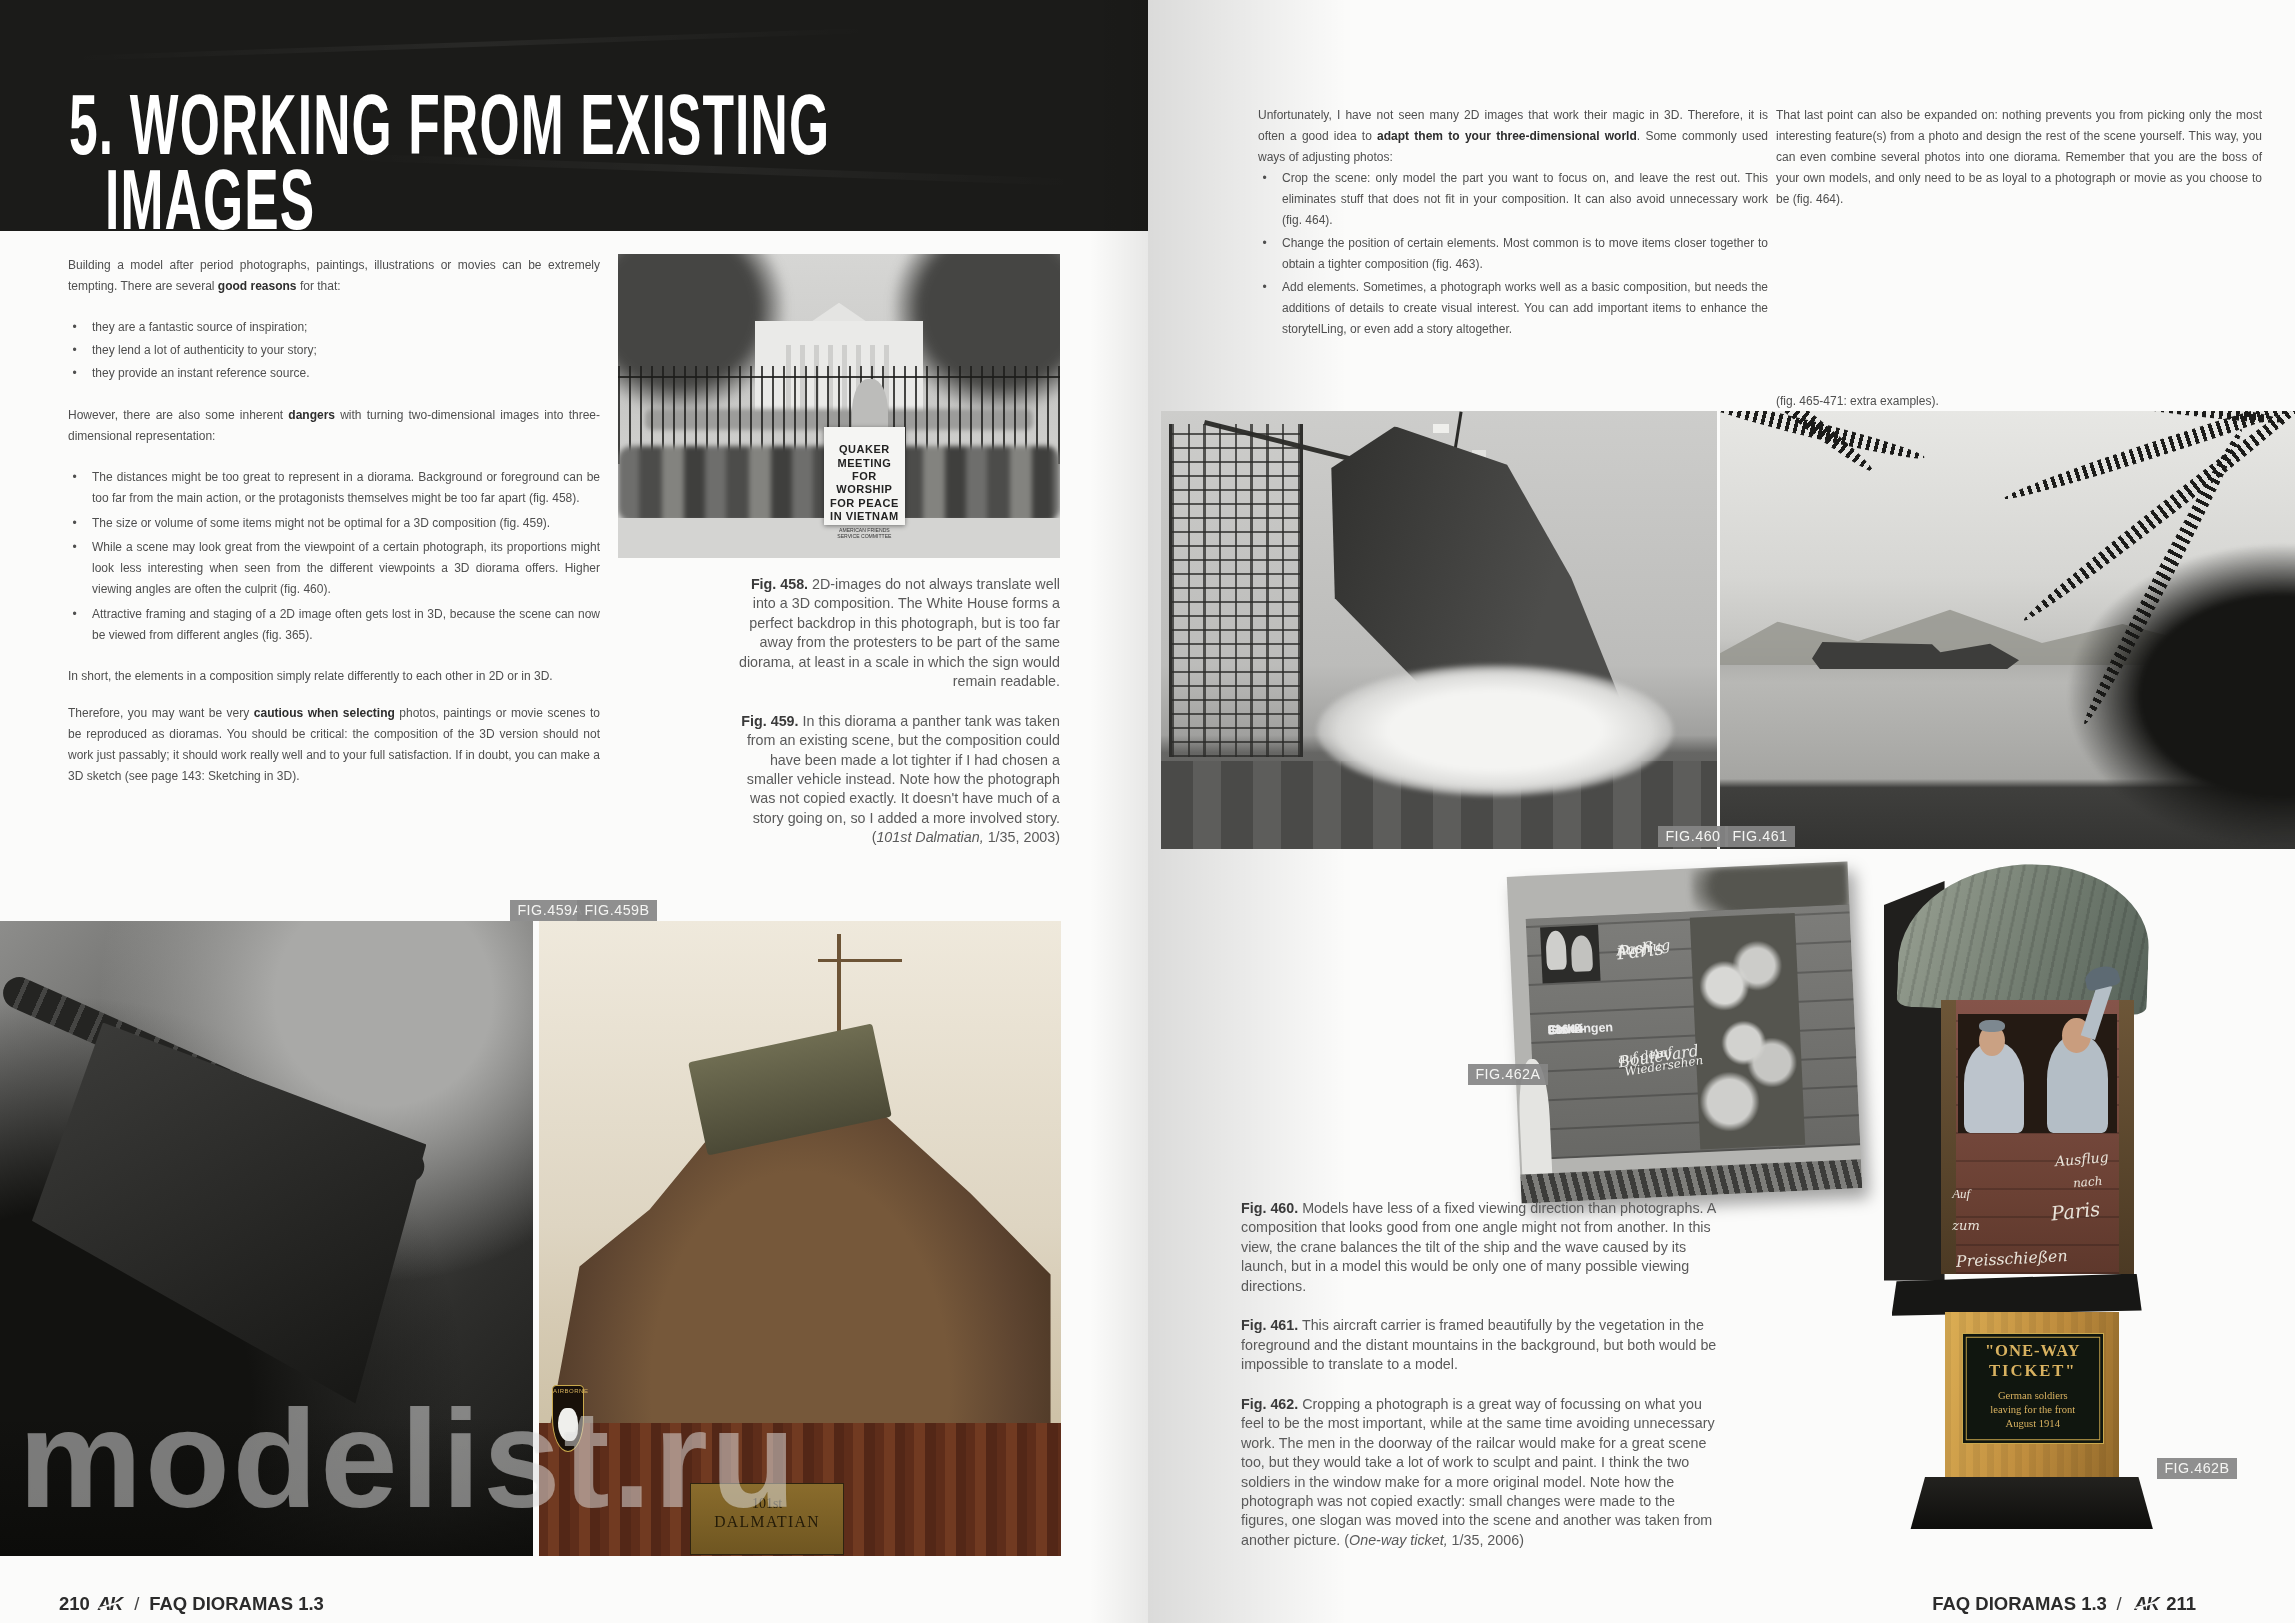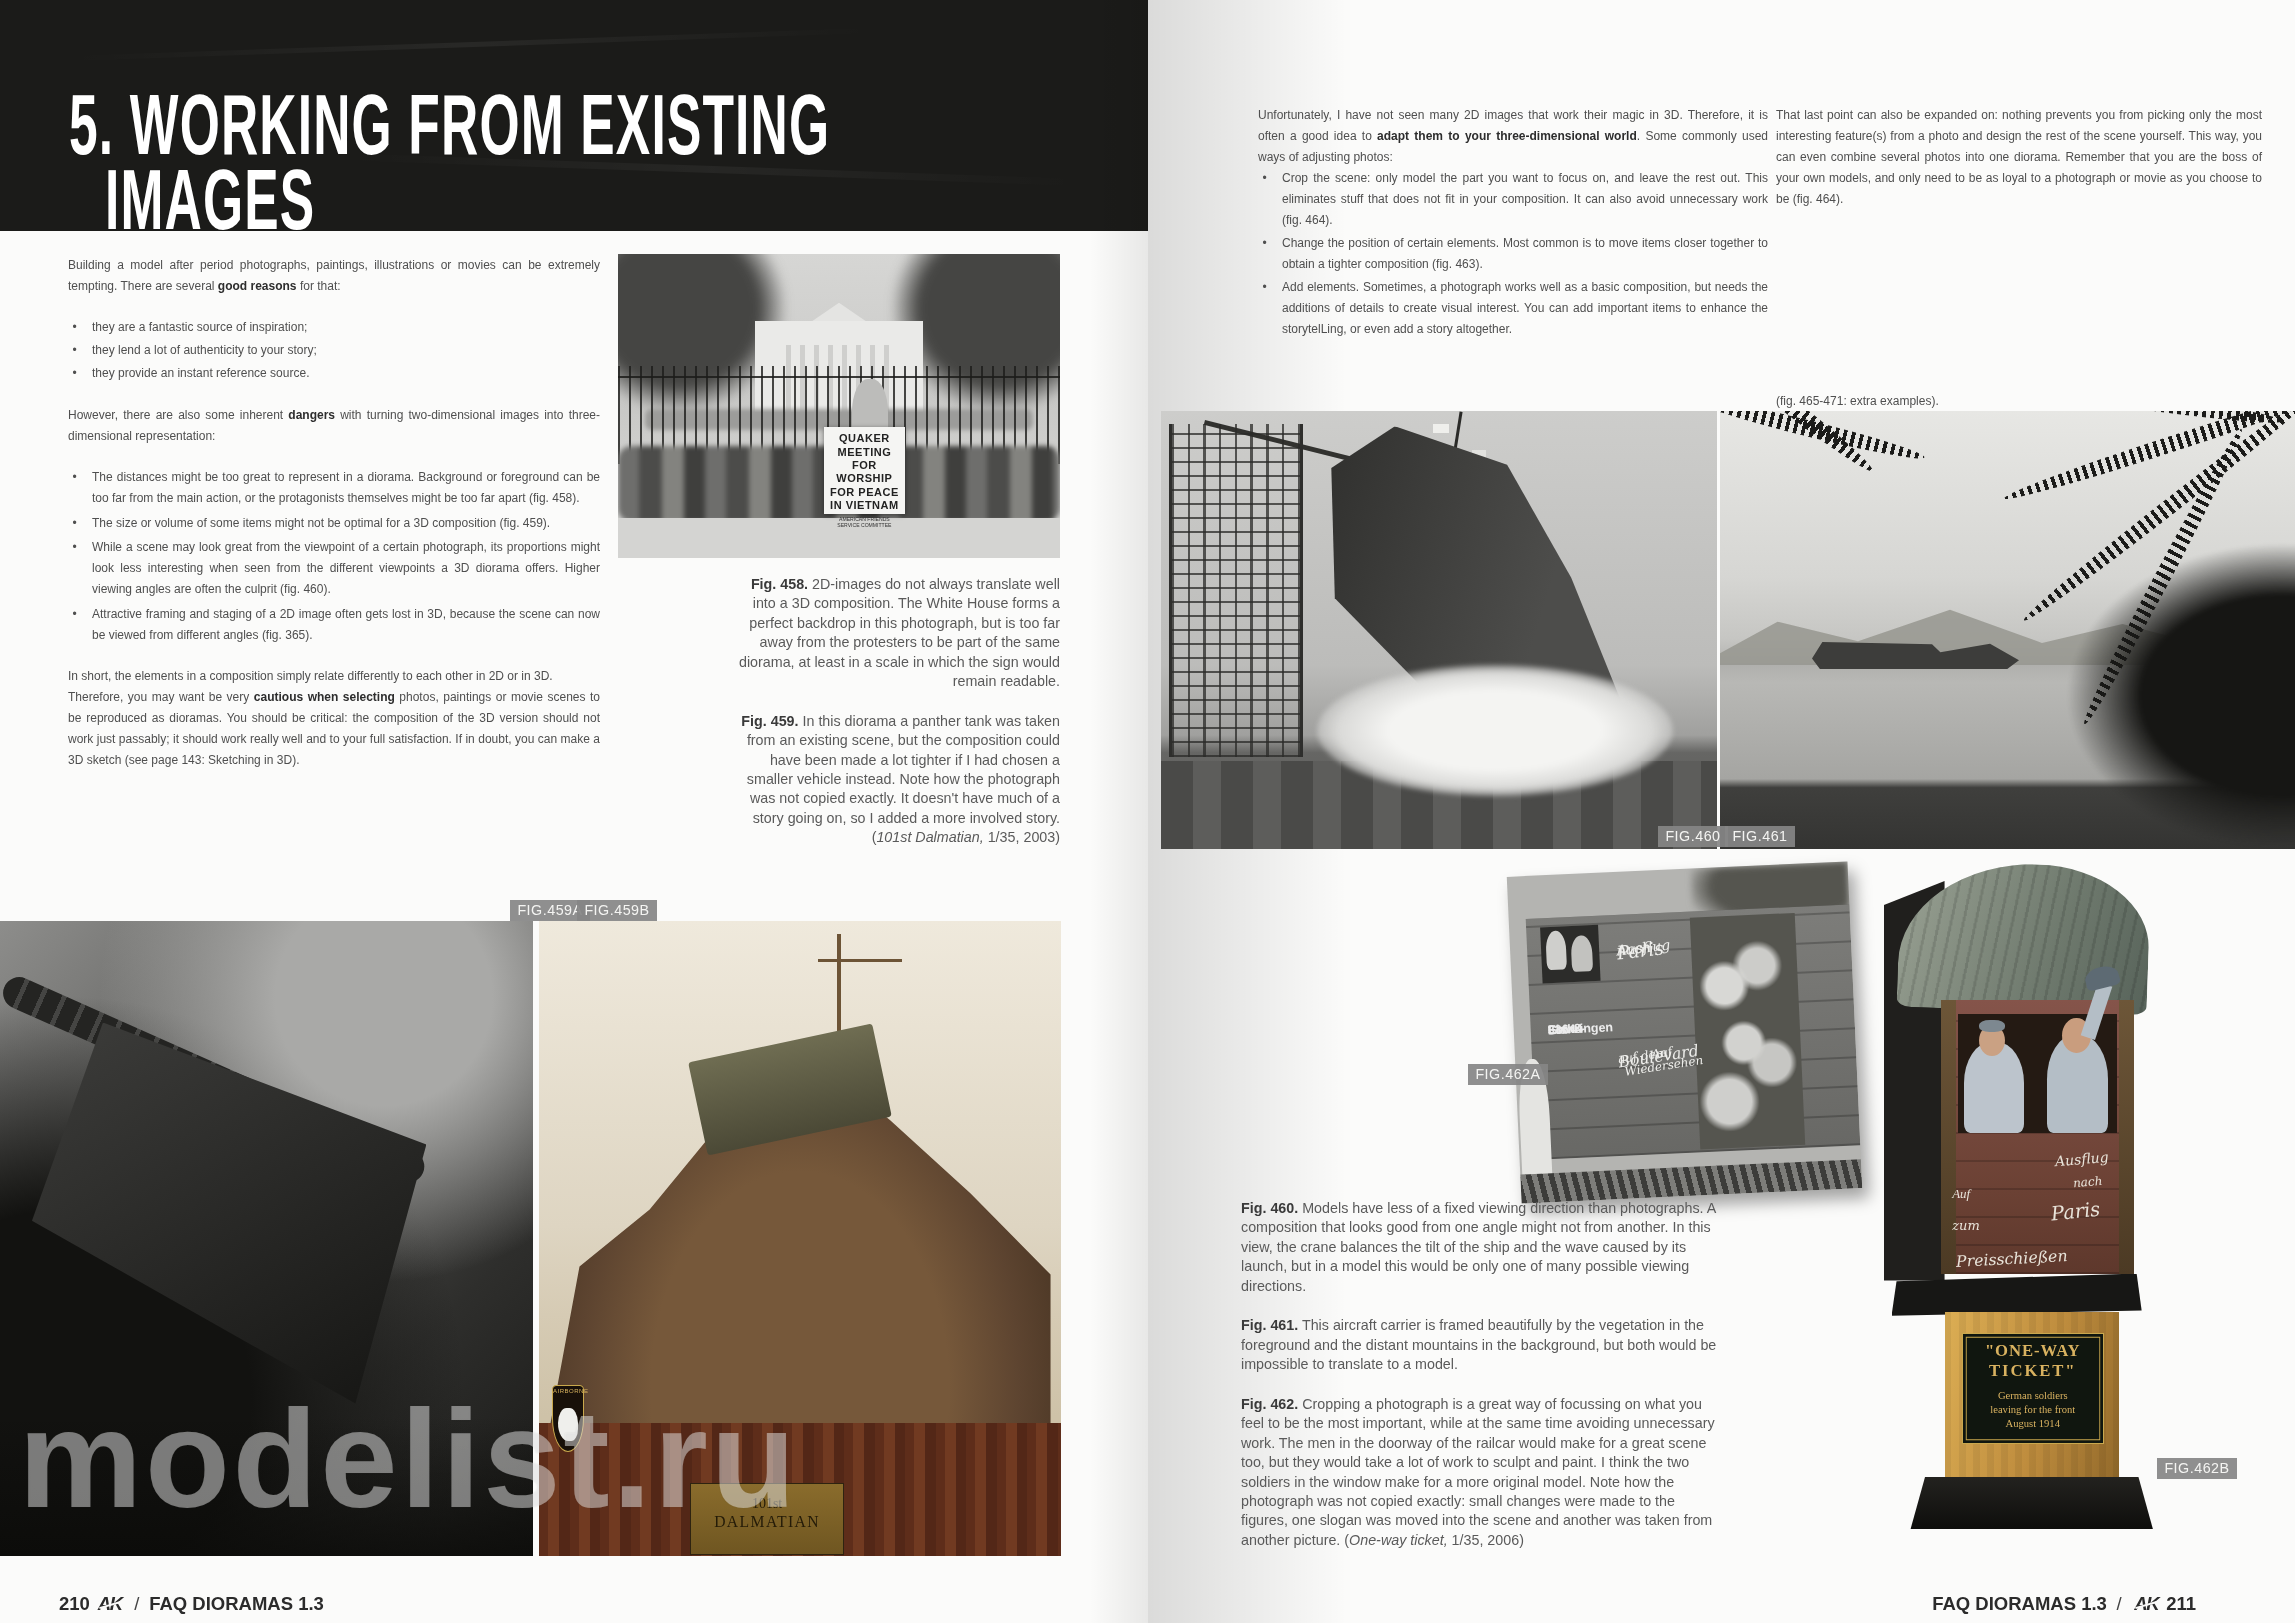--- a/index.html
+++ b/index.html
@@ -66,21 +66,21 @@
      background:repeating-linear-gradient(90deg,#cfcfcd 0 4.6px,rgba(0,0,0,0) 4.6px 14px);}
   #photo-458 .hedge{left:6%;top:51%;width:88%;height:7%;background:#9c9c9a;border-radius:6.5px;filter:blur(1.9px);}
   #photo-458 .fence{left:0;top:37%;width:100%;height:32%;
      background:repeating-linear-gradient(90deg,rgba(28,28,26,.8) 0 1.9px,rgba(0,0,0,0) 1.9px 11px);}
   #photo-458 .fencebar{left:0;top:40%;width:100%;height:2.3px;background:rgba(28,28,26,.85);}
   #photo-458 .crowd{left:0;top:63%;width:100%;height:25%;border-radius:14px;filter:blur(2.8px);
      background:repeating-linear-gradient(90deg,#6e6e6c 0 21px,#4c4c4a 21px 44px,#83837f 44px 66px,#3f3f3d 66px 87px);}
   #photo-458 .pavement{left:0;top:87%;width:100%;height:13%;background:#d4d4d2;}
   #photo-458 .woman{left:53%;top:41%;width:8%;height:24%;background:#bcbcba;border-radius:45% 45% 10% 10%;}
   #photo-458 .sign{left:46.5%;top:57%;width:18.5%;height:27%;background:#f5f5f3;
-     box-shadow:0 1.4px 4.6px rgba(0,0,0,.45);text-align:center;padding-top:5px;position:absolute;}
+     box-shadow:0 1.4px 4.6px rgba(0,0,0,.45);text-align:center;padding-top:16px;position:absolute;}
   #photo-458 .sign div{position:static;}
   .signline{font-weight:bold;font-size:11px;line-height:13.4px;color:#222;letter-spacing:0.5px;}
   .signorg{font-size:5.1px;line-height:6px;color:#333;margin-top:3.7px;}
 
   
   #photo-459a{left:0;top:921px;width:533px;height:635px;background:
      radial-gradient(circle at 72% 12%,#a9a9a7 0 16%,rgba(0,0,0,0) 42%),
      radial-gradient(circle at 12% 75%,#121210 0 28%,rgba(0,0,0,0) 60%),
      linear-gradient(135deg,#8d8d8b 0%,#5a5a58 38%,#2e2e2c 72%,#191917 100%);}
   #photo-459a .hull{left:6%;top:16%;width:74%;height:60%;
@@ -250,21 +250,21 @@
       <li>they lend a lot of authenticity to your story;</li>
       <li>they provide an instant reference source.</li>
     </ul>
     <p>However, there are also some inherent <b>dangers</b> with turning two-dimensional images into three-dimensional representation:</p>
     <ul>
       <li>The distances might be too great to represent in a diorama. Background or foreground can be too far from the main action, or the protagonists themselves might be too far apart (fig. 458).</li>
       <li>The size or volume of some items might not be optimal for a 3D composition (fig. 459).</li>
       <li>While a scene may look great from the viewpoint of a certain photograph, its proportions might look less interesting when seen from the different viewpoints a 3D diorama offers. Higher viewing angles are often the culprit (fig. 460).</li>
       <li>Attractive framing and staging of a 2D image often gets lost in 3D, because the scene can now be viewed from different angles (fig. 365).</li>
     </ul>
-    <p style="margin-bottom:0;">In short, the elements in a composition simply relate differently to each other in 2D or in 3D.</p>
+    <p style="margin-bottom:16px;">In short, the elements in a composition simply relate differently to each other in 2D or in 3D.</p>
     <p>Therefore, you may want be very <b>cautious when selecting</b> photos, paintings or movie scenes to be reproduced as dioramas. You should be critical: the composition of the 3D version should not work just passably; it should work really well and to your full satisfaction. If in doubt, you can make a 3D sketch (see page 143: Sketching in 3D).</p>
   </div>
 
   <div class="abs photo" id="photo-458">
     <div class="trees-l"></div>
     <div class="trees-r"></div>
     <div class="pediment"></div>
     <div class="house"></div>
     <div class="columns"></div>
     <div class="hedge"></div>

